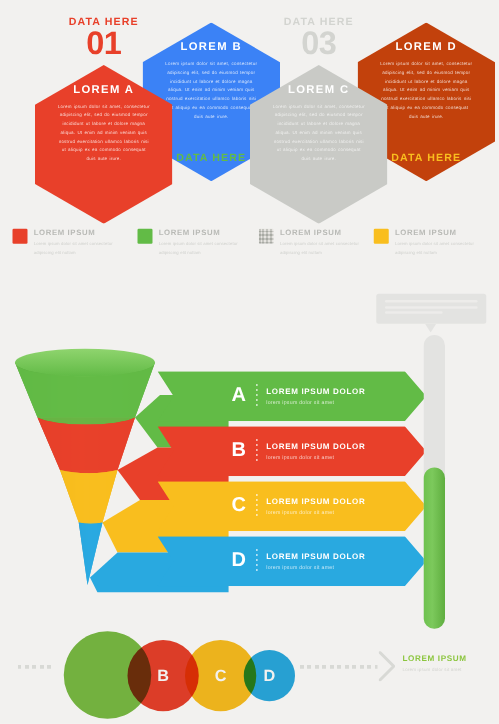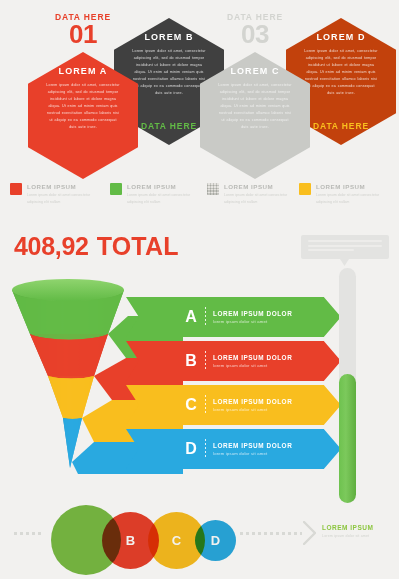--- a/index.html
+++ b/index.html
@@ -29,21 +29,21 @@
   }
   .hex-body{
     font-size:3.6px;line-height:1.95;color:rgba(255,255,255,.80);
     letter-spacing:.18px;word-spacing:.5px;
     padding:0 5px;
   }
   .hex.grey .hex-title{color:#ffffff;}
   .hex.grey .hex-body{color:rgba(255,255,255,.72);}
 
   .hex-a{left:28px;top:52px;background:#e8402a;}
-  .hex-b{left:114px;top:18px;background:#404040;}
+  .hex-b{left:114px;top:18px;background:#3b82f6;}
   .hex-c{left:200px;top:52px;background:#c9cac6;}
   .hex-d{left:286px;top:18px;background:#c2410c;}
 
   .hex-cap{position:absolute;text-align:center;width:110px;}
   .cap-label{font-size:8.5px;font-weight:bold;letter-spacing:.9px;margin:0;}
   .cap-num{font-size:26px;font-weight:bold;line-height:.92;margin:1px 0 0 0;letter-spacing:-0.5px;}
   .cap-01{left:28px;top:12px;color:#e8402a;}
   .cap-02{left:114px;top:121px;color:#62bb46;}
   .cap-03{left:200px;top:12px;color:#d3d4d0;}
   .cap-04{left:286px;top:121px;color:#f9be1e;}
@@ -194,23 +194,20 @@
     </div>
     <div class="leg-item leg-4">
       <div class="leg-sw"></div>
       <div class="leg-txt">
         <div class="leg-title">LOREM IPSUM</div>
         <div class="leg-body">Lorem ipsum dolor sit amet consectetur adipiscing elit nullam</div>
       </div>
     </div>
   </div>
 
-  <div class="total">
-    <span class="tnum">408,92</span><span class="tword">TOTAL</span>
-  </div>
 
   <div class="tipbox">
     <div class="tipline w1"></div>
     <div class="tipline w2"></div>
     <div class="tipline w3"></div>
   </div>
   <div class="tiptail"></div>
 
   <svg class="funnel" viewBox="0 0 175 198">
     <defs>

